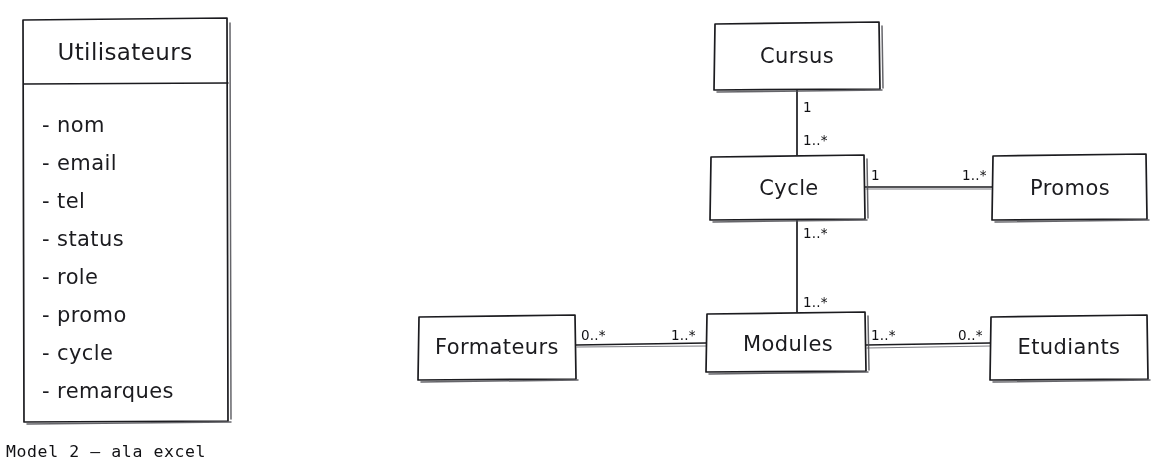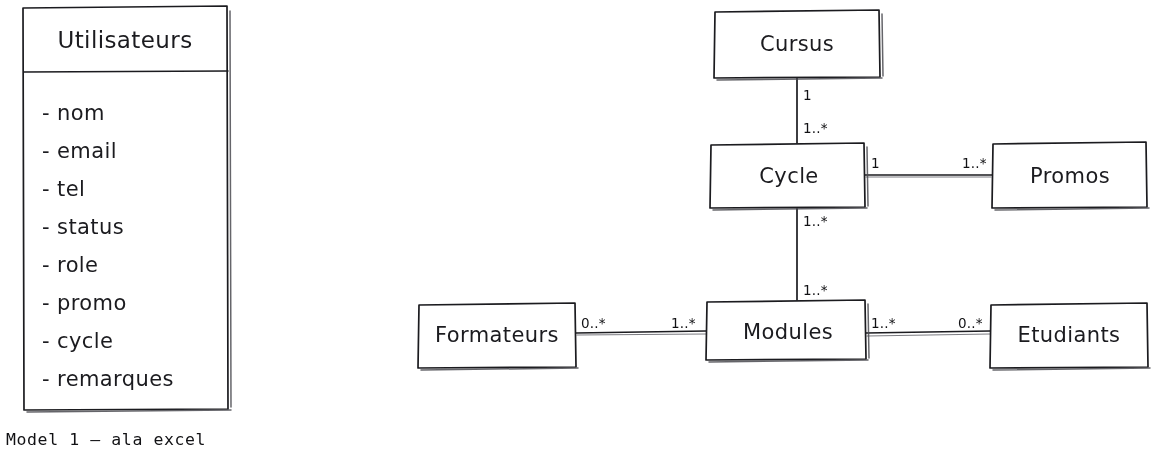--- a/index.html
+++ b/index.html
@@ -3,21 +3,21 @@
 <meta charset="utf-8">
 <style>
   html,body{margin:0;padding:0;}
   body{
     width:1159px;height:468px;
     background:#ffffff;
     font-family:"DejaVu Sans", sans-serif;
     overflow:hidden;
     position:relative;
   }
-  #stage{position:absolute;left:0;top:0;width:1159px;height:427px;}
+  #stage{position:absolute;left:0;top:12px;width:1159px;height:427px;}
   svg.sketch{position:absolute;left:0;top:0;width:1159px;height:468px;overflow:visible;}
 
   .hand{
     font-family:"DejaVu Sans", sans-serif;
     fill:#1b1b1f;
     font-size:21px;
     letter-spacing:0.4px;
   }
   .hand.title{font-size:23px;}
   .hand.attr{font-size:21px;}
@@ -139,15 +139,15 @@
 
       <text class="mult" x="581" y="328">0..*</text>
       <text class="mult" x="671" y="328">1..*</text>
 
       <text class="mult" x="871" y="328">1..*</text>
       <text class="mult" x="958" y="328">0..*</text>
     </g>
 
   </svg>
 
-  <div class="caption" id="cap1">Model 1 – ala excel</div>
+  <div class="caption" id="cap1">Model 2 – ala excel</div>
 
 </div>
 
 </body></html>

